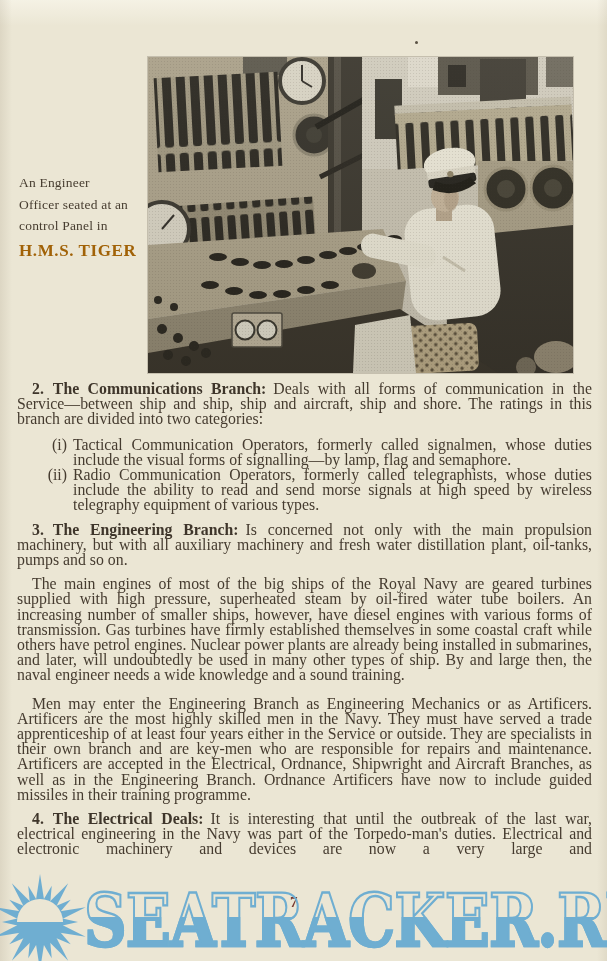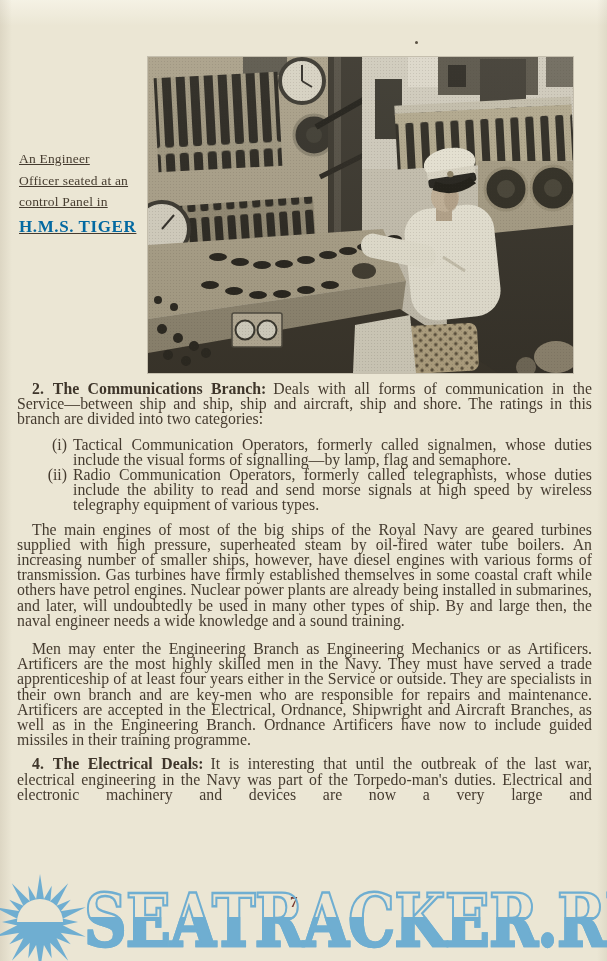--- a/index.html
+++ b/index.html
@@ -9,23 +9,23 @@
     font-family:"Liberation Serif","DejaVu Serif",serif;
     color:#453b2f;
   }
   .edge{position:absolute; pointer-events:none;}
   .edge-top{top:0;left:0;right:0;height:26px;background:linear-gradient(180deg,rgba(253,251,242,0.55),rgba(253,251,242,0));}
   .edge-left{left:0;top:0;bottom:0;width:12px;background:linear-gradient(90deg,rgba(115,100,75,0.12),rgba(115,100,75,0));}
   .edge-right{right:0;top:0;bottom:0;width:10px;background:linear-gradient(270deg,rgba(115,100,75,0.09),rgba(115,100,75,0));}
   .speck{position:absolute;left:415px;top:41px;width:3px;height:3px;border-radius:50%;background:#5a5244;}
 
   
-  .caption{position:absolute; left:19px; top:148px; width:130px;text-decoration:underline;}
+  .caption{position:absolute; left:19px; top:172px; width:130px;}
   .cap-line{font-size:13.5px; line-height:21.5px; color:#473d30; letter-spacing:0.2px;}
-  .cap-title{font-size:17px; font-weight:bold; margin-top:4px; letter-spacing:0.6px; color:#0369a1;}
+  .cap-title{font-size:17px; font-weight:bold; margin-top:4px; letter-spacing:0.6px; color:#a16207;}
 
   
   .photo{position:absolute; left:148px; top:57px; width:425px; height:316px; margin:0; padding:0; overflow:hidden; box-shadow:0 0 0 1px rgba(85,75,58,0.25);}
   .photo svg{display:block;}
   .photo::after{
     content:""; position:absolute; inset:0; pointer-events:none;
     background-image:radial-gradient(rgba(55,50,40,0.13) 1px, transparent 1px);
     background-size:3px 3px;
   }
   .photo::before{
@@ -216,20 +216,21 @@
       <div class="li">
         <span class="marker">(i)</span>
         <span class="li-body">Tactical Communication Operators, formerly called signalmen, whose duties include the visual forms of signalling—by lamp, flag and semaphore.</span>
       </div>
       <div class="li">
         <span class="marker">(ii)</span>
         <span class="li-body">Radio Communication Operators, formerly called telegraphists, whose duties include the ability to read and send morse signals at high speed by wireless telegraphy equipment of various types.</span>
       </div>
     </div>
 
+    <p class="para"><span class="b num">3.</span><span class="b head">The Engineering Branch:</span><span>Is concerned not only with the main propulsion machinery, but with all auxiliary machinery and fresh water distillation plant, oil-tanks, pumps and so on.</span></p>
 
     <p class="para p4">The main engines of most of the big ships of the Royal Navy are geared turbines supplied with high pressure, superheated steam by oil-fired water tube boilers.  An increasing number of smaller ships, however, have diesel engines with various forms of transmission.  Gas turbines have firmly established themselves in some coastal craft while others have petrol engines.  Nuclear power plants are already being installed in submarines, and later, will undoubtedly be used in many other types of ship.  By and large then, the naval engineer needs a wide knowledge and a sound training.</p>
 
     <p class="para p5">Men may enter the Engineering Branch as Engineering Mechanics or as Artificers.  Artificers are the most highly skilled men in the Navy.  They must have served a trade apprenticeship of at least four years either in the Service or outside.  They are specialists in their own branch and are key-men who are responsible for repairs and maintenance.  Artificers are accepted in the Electrical, Ordnance, Shipwright and Aircraft Branches, as well as in the Engineering Branch.  Ordnance Artificers have now to include guided missiles in their training programme.</p>
 
     <p class="para last"><span class="b num">4.</span><span class="b head">The Electrical Deals:</span><span>It is interesting that until the outbreak of the last war, electrical engineering in the Navy was part of the Torpedo-man's duties. Electrical and electronic machinery and devices are now a very large and</span></p>
   </main>
 
   <div class="pagenum">7</div>
 

